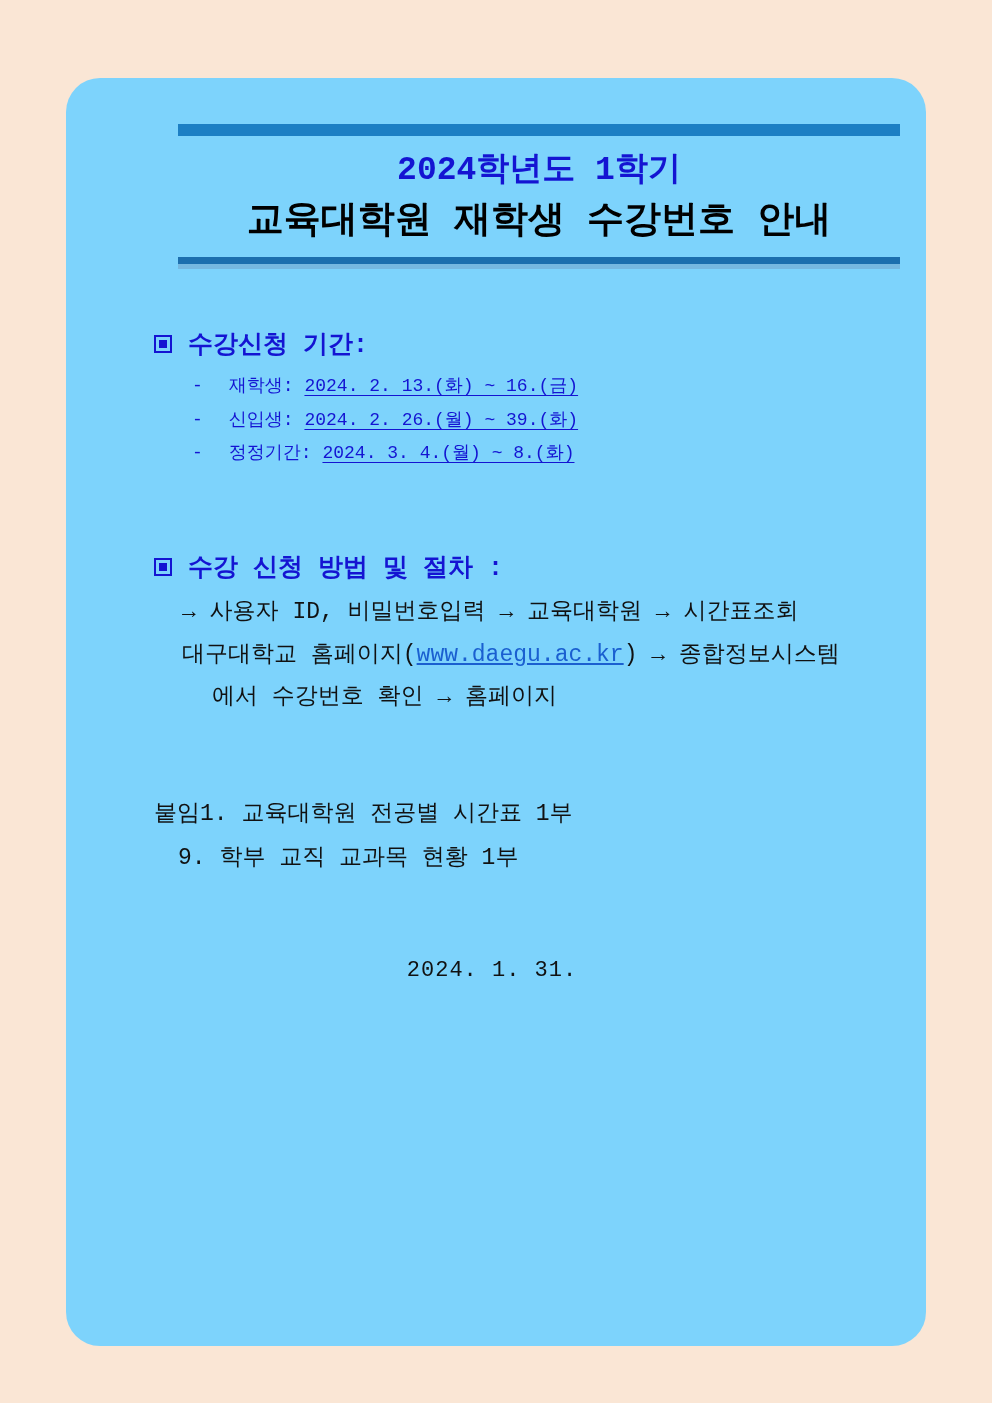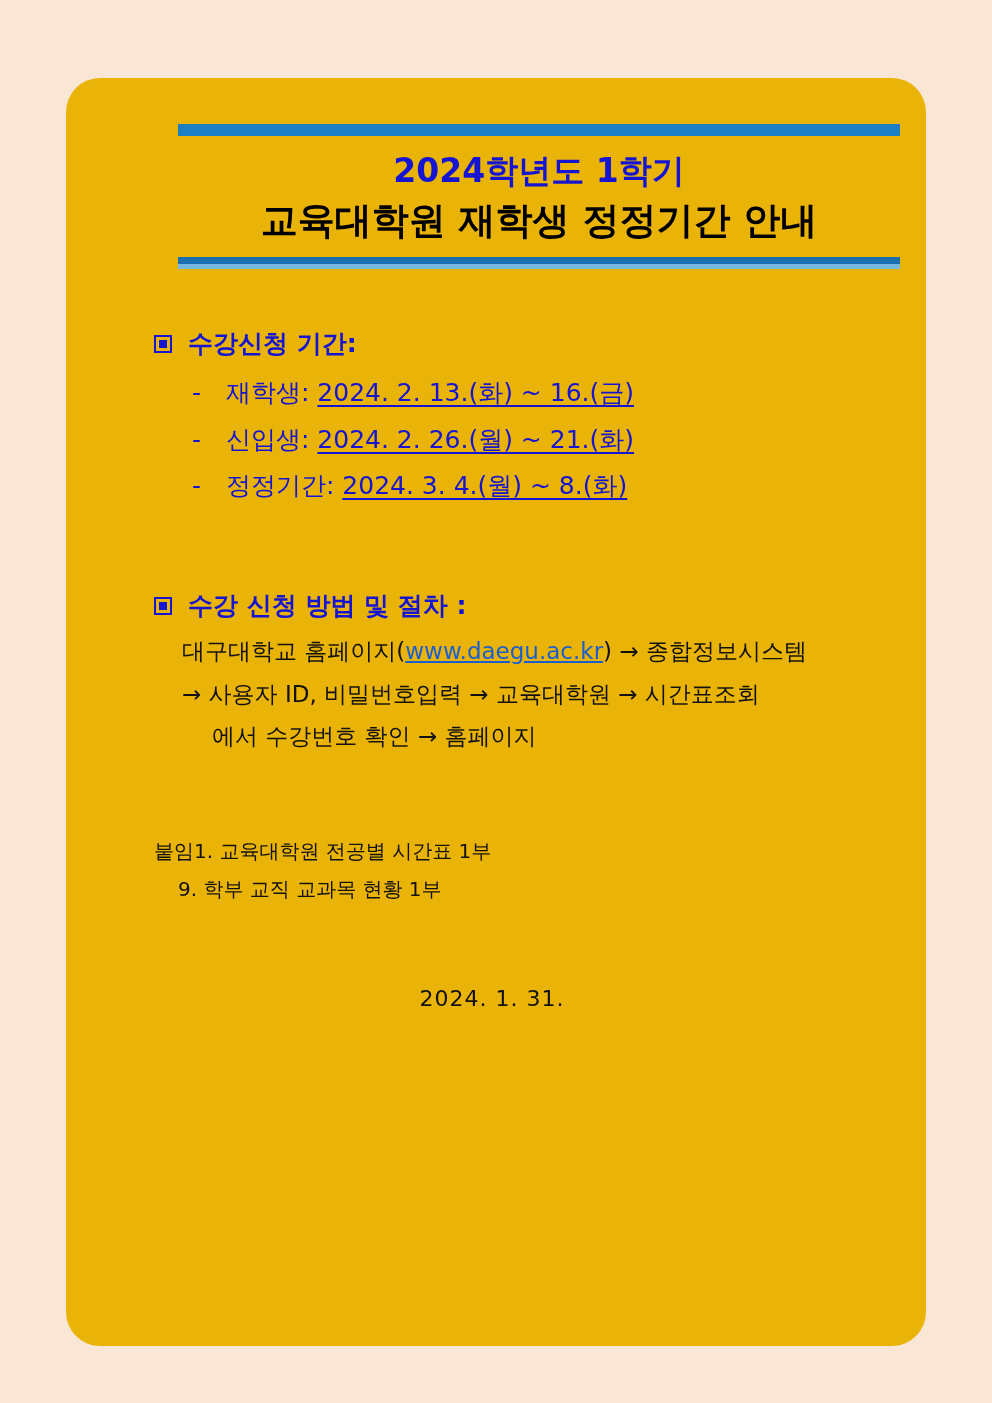--- a/index.html
+++ b/index.html
@@ -12,23 +12,24 @@
     background: #fae6d5;
     font-family: "DejaVu Sans", "Liberation Sans", sans-serif;
     overflow: hidden;
   }
   .page {
     position: absolute;
     left: 66px;
     top: 78px;
     width: 860px;
     height: 1268px;
-    background: #eab308;
+    background: #7dd3fc;
     border-radius: 34px;
     box-sizing: border-box;
+    font-family: Liberation Mono, monospace;
   }
   .inner {
     position: absolute;
     left: 0;
     top: 0;
     right: 0;
     bottom: 0;
     padding: 40px 56px;
     box-sizing: border-box;
   }
@@ -105,21 +106,21 @@
     right: 3px;
     bottom: 3px;
     background: #1414d2;
   }
   .sub-list {
     margin-top: 10px;
     padding-left: 38px;
   }
   .sub-item {
     color: #1414d2;
-    font-size: 25px;
+    font-size: 18px;
     line-height: 1.85;
     white-space: nowrap;
   }
   .sub-item .dash {
     display: inline-block;
     width: 26px;
   }
   .sub-item .label {
     display: inline-block;
   }
@@ -143,21 +144,21 @@
   .proc .indent2 { padding-left: 36px; display:block;}
   .link {
     color: #1a5fd0;
     text-decoration: underline;
   }
 
   .attach {
     margin-top: 74px;
     padding-left: 0px;
     color: #111;
-    font-size: 20px;
+    font-size: 23px;
     line-height: 1.9;
   }
   .attach .l2 { padding-left: 24px; }
 
   .dateline {
     margin-top: 78px;
     text-align: center;
     font-size: 22px;
     color: #111;
     letter-spacing: 1px;
@@ -176,21 +177,21 @@
 </head>
 <body>
 
 <div class="page">
   <div class="inner">
 
     <div class="header">
       <div class="rule-top"></div>
       <div class="title-block">
         <div class="title-line1">2024학년도 1학기</div>
-        <div class="title-line2">교육대학원 재학생 정정기간 안내</div>
+        <div class="title-line2">교육대학원 재학생 수강번호 안내</div>
       </div>
       <div class="rule-bottom-thick"></div>
       <div class="rule-bottom-thin"></div>
     </div>
 
     <div class="content">
 
       <div class="section-head">
         <span class="bullet-sq"></span>
         <span>수강신청 기간:</span>
@@ -198,37 +199,37 @@
 
       <div class="sub-list">
         <div class="sub-item">
           <span class="dash">-</span>
           <span class="label">재학생:</span>
           <span class="val">2024. 2. 13.(화) ~ 16.(금)</span>
         </div>
         <div class="sub-item">
           <span class="dash">-</span>
           <span class="label">신입생:</span>
-          <span class="val">2024. 2. 26.(월) ~ 21.(화)</span>
+          <span class="val">2024. 2. 26.(월) ~ 39.(화)</span>
         </div>
         <div class="sub-item">
           <span class="dash">-</span>
           <span class="label">정정기간:</span>
           <span class="val">2024. 3. 4.(월) ~ 8.(화)</span>
         </div>
       </div>
 
       <div class="section2">
         <div class="section-head">
           <span class="bullet-sq"></span>
           <span>수강 신청 방법 및 절차 :</span>
         </div>
         <div class="proc">
+          <span class="indent1">→ 사용자 ID, 비밀번호입력 → 교육대학원 → 시간표조회</span>
           <span class="indent1"><span>대구대학교 홈페이지(</span><a class="link" href="#">www.daegu.ac.kr</a><span>) → 종합정보시스템</span></span>
-          <span class="indent1">→ 사용자 ID, 비밀번호입력 → 교육대학원 → 시간표조회</span>
           <span class="indent2">에서 수강번호 확인 → 홈페이지</span>
         </div>
       </div>
 
       <div class="attach">
         <div>붙임1. 교육대학원 전공별 시간표  1부</div>
         <div class="l2">9. 학부 교직 교과목 현황 1부</div>
       </div>
 
       <div class="dateline">2024. 1. 31.</div>

